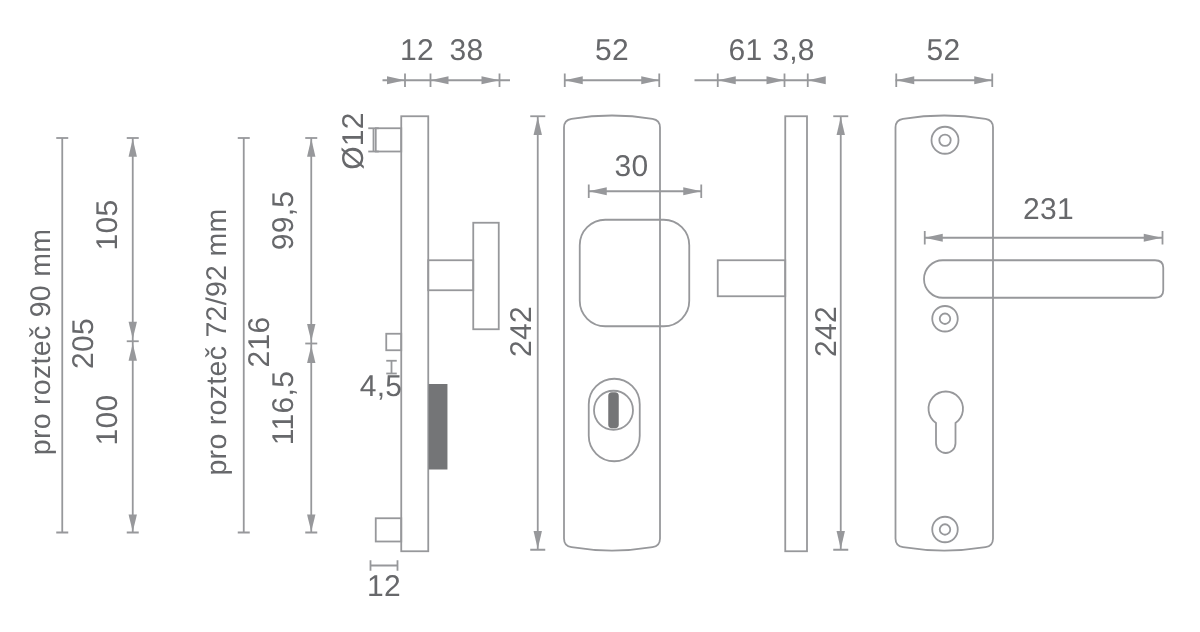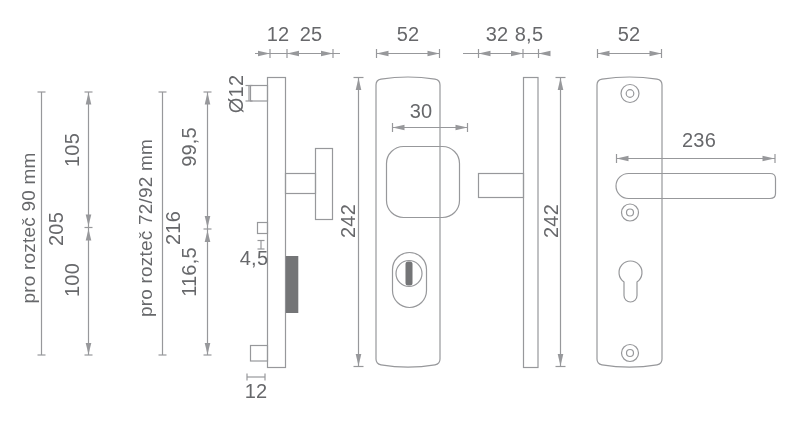--- a/index.html
+++ b/index.html
@@ -178,26 +178,26 @@
 
   <span class="lbl rot title" style="left:145px;top:228px;">pro rozteč 72/92 mm</span>
   <span class="lbl rot" style="left:189px;top:147px;">99,5</span>
   <span class="lbl rot" style="left:173px;top:228px;">216</span>
   <span class="lbl rot" style="left:189px;top:272px;">116,5</span>
 
   <span class="lbl rot" style="left:236px;top:94px;">Ø12</span>
   <span class="lbl" style="left:254px;top:258px;">4,5</span>
   <span class="lbl" style="left:256px;top:391px;">12</span>
   <span class="lbl" style="left:278px;top:34px;">12</span>
-  <span class="lbl" style="left:311px;top:34px;">25</span>
+  <span class="lbl" style="left:311px;top:34px;">38</span>
 
   <span class="lbl rot" style="left:348px;top:221px;">242</span>
   <span class="lbl" style="left:408px;top:34px;">52</span>
   <span class="lbl" style="left:421px;top:111px;">30</span>
 
-  <span class="lbl" style="left:497px;top:34px;">32</span>
-  <span class="lbl" style="left:529px;top:34px;">8,5</span>
+  <span class="lbl" style="left:497px;top:34px;">61</span>
+  <span class="lbl" style="left:529px;top:34px;">3,8</span>
 
   <span class="lbl rot" style="left:551px;top:221px;">242</span>
   <span class="lbl" style="left:629px;top:34px;">52</span>
-  <span class="lbl" style="left:699px;top:140px;">236</span>
+  <span class="lbl" style="left:699px;top:140px;">231</span>
 
 </div>
 
 </body></html>

